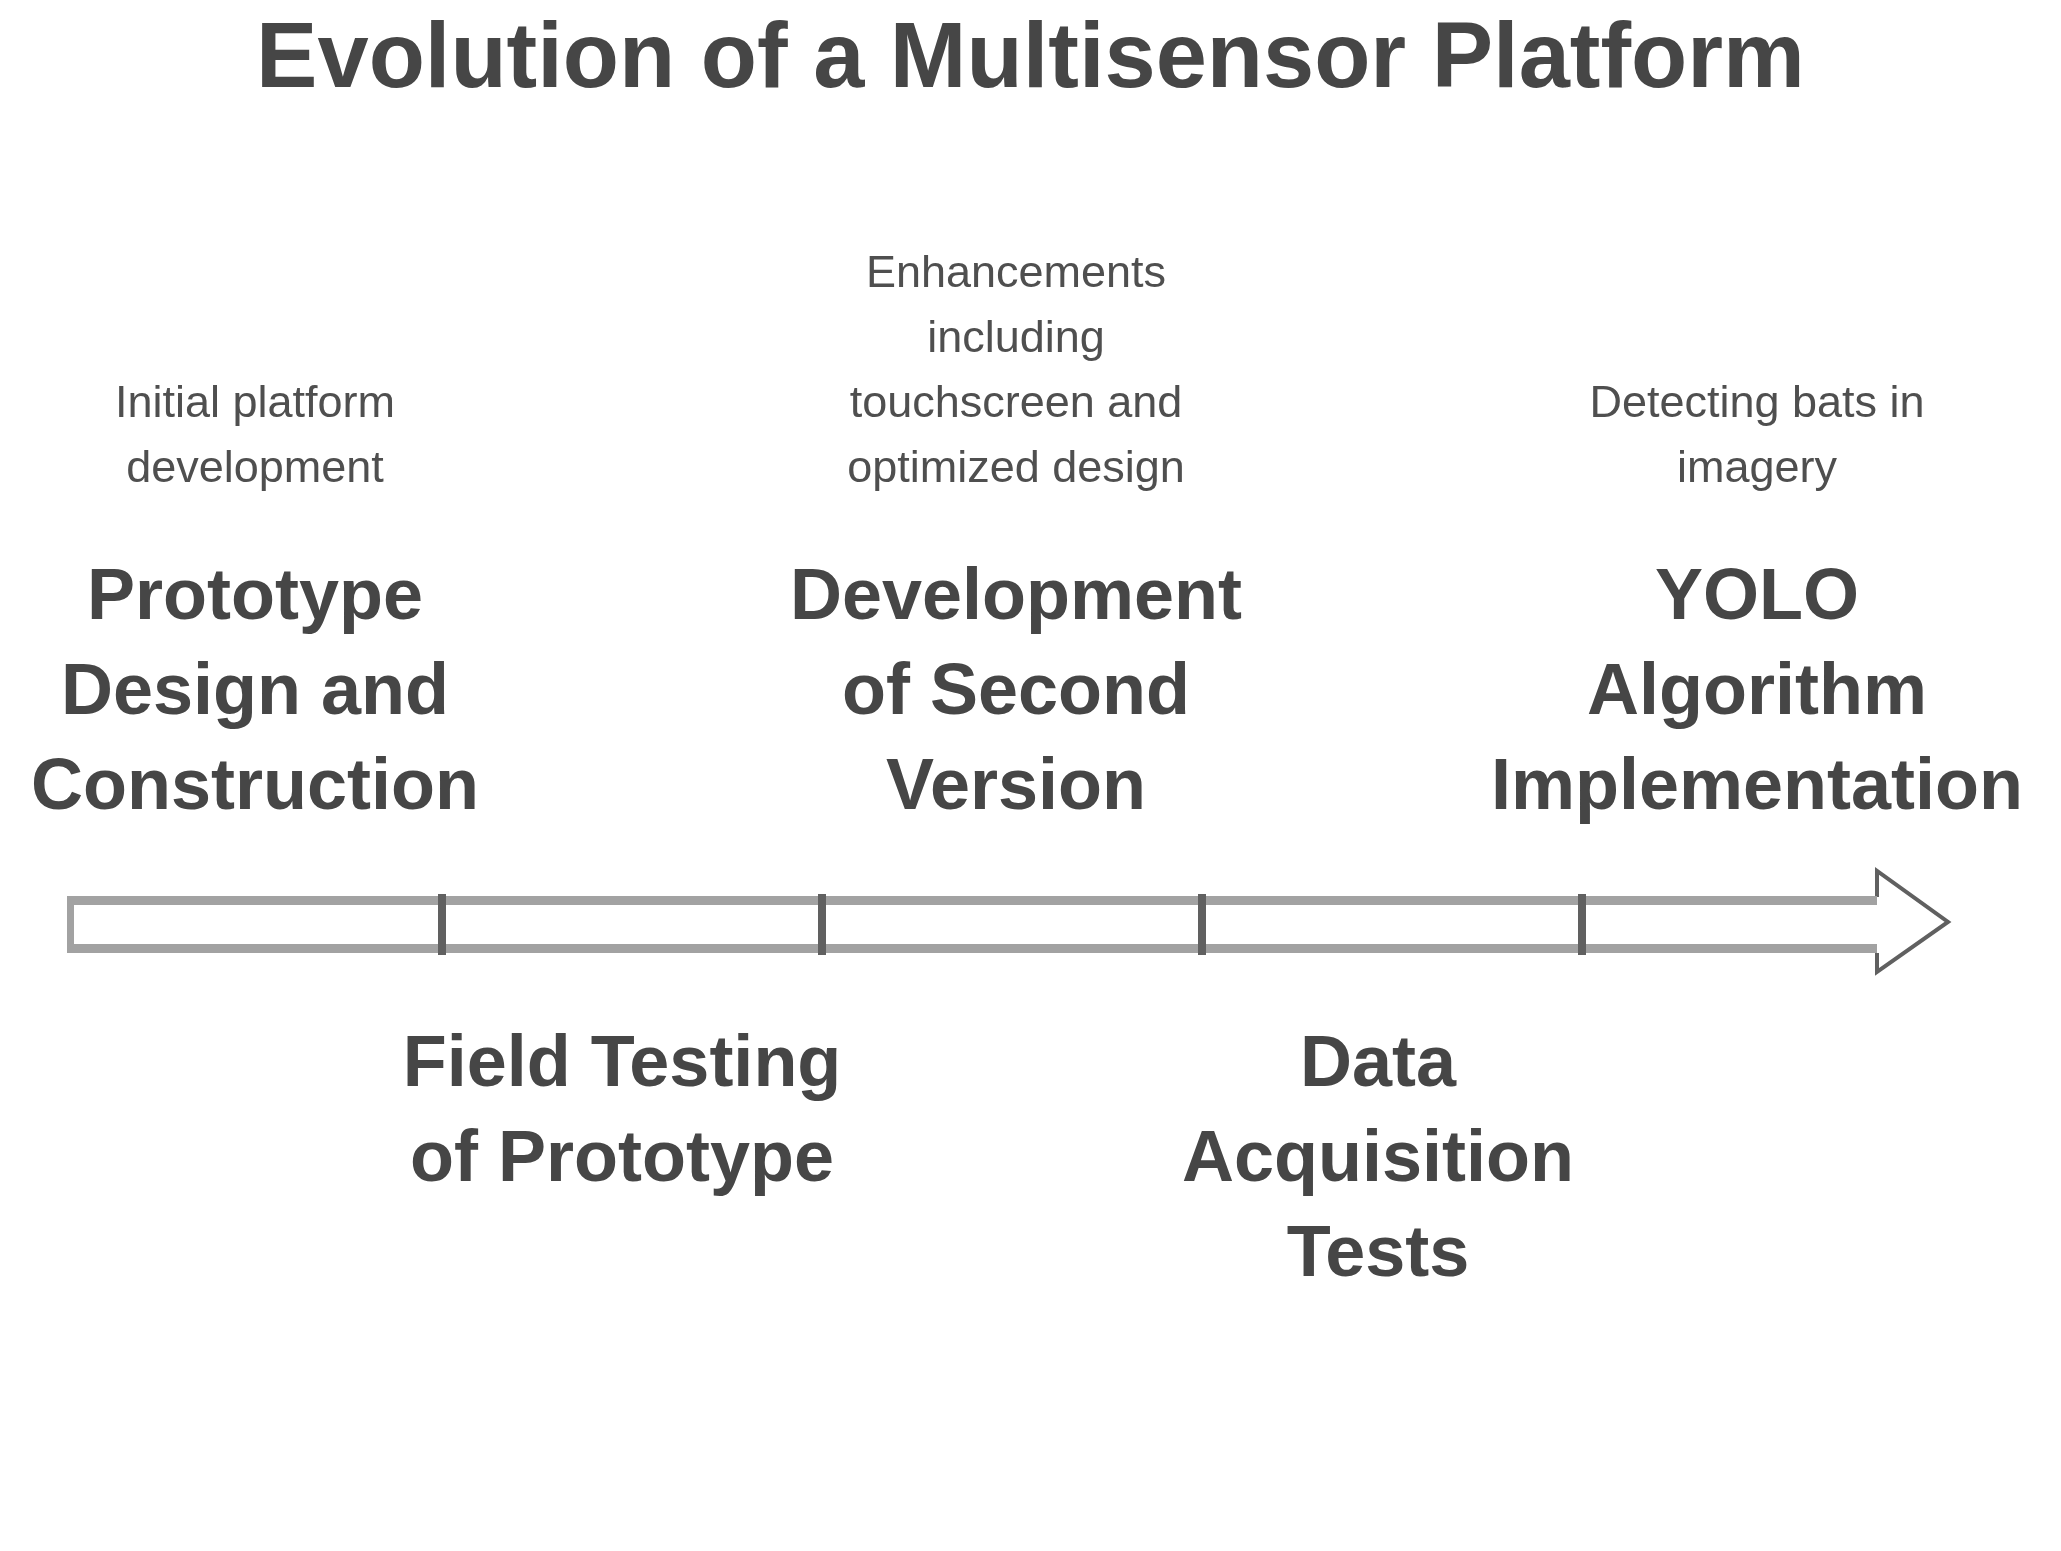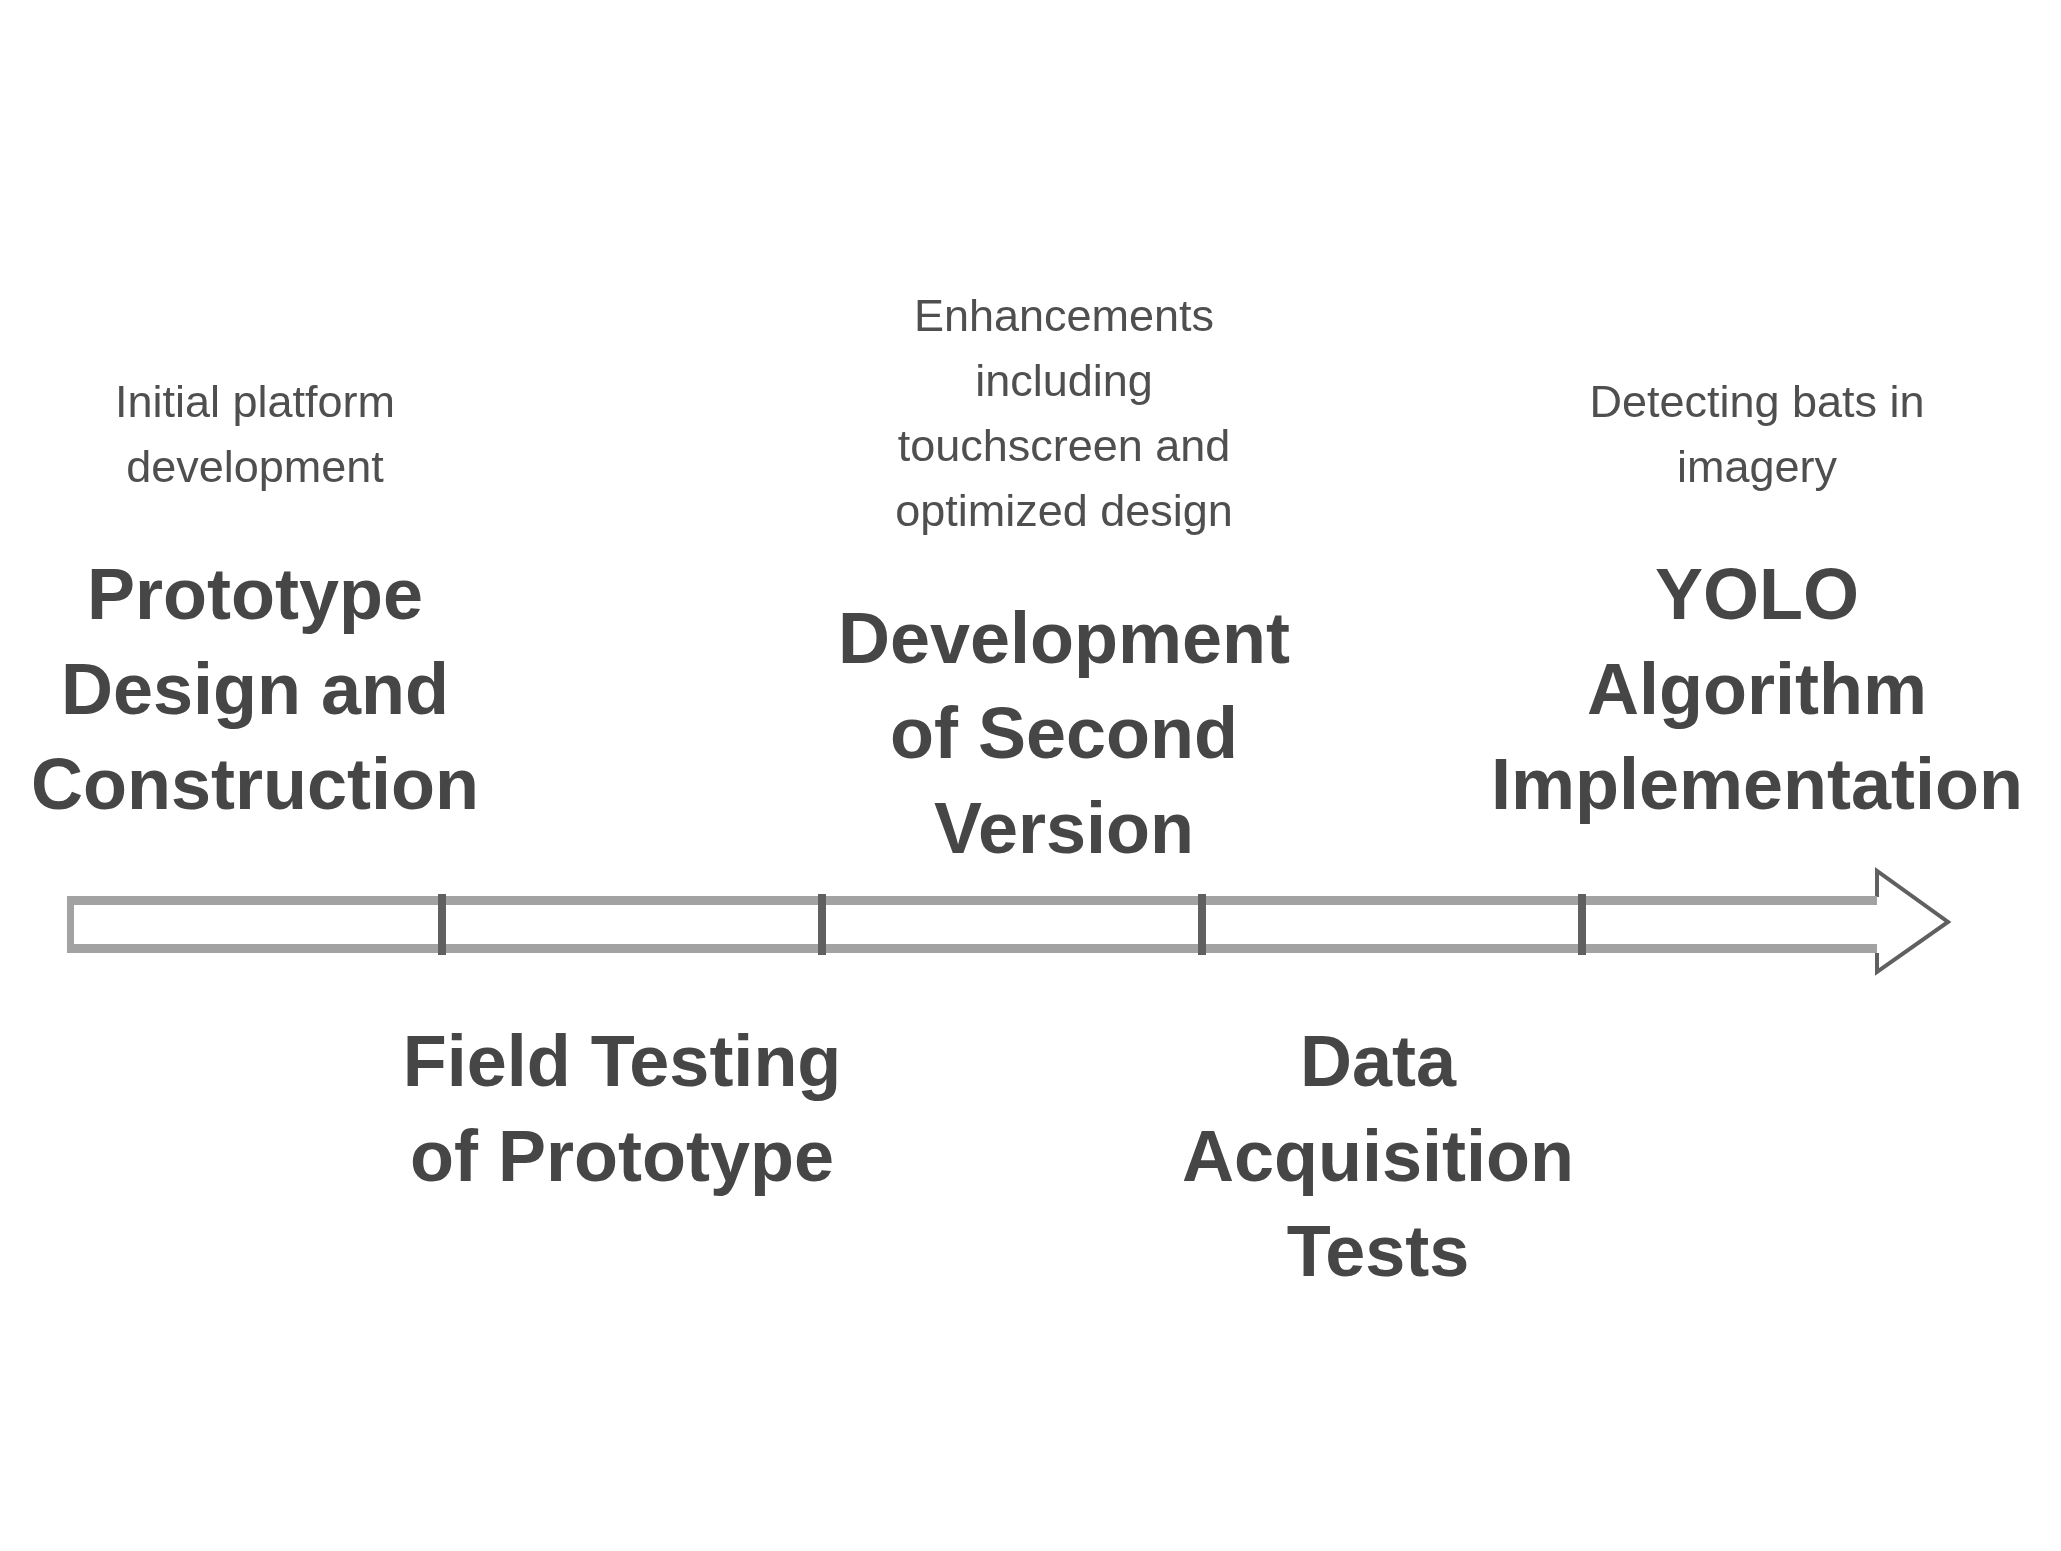--- a/index.html
+++ b/index.html
@@ -50,37 +50,38 @@
     text-align: center;
     font-size: 45px;
     font-weight: normal;
     line-height: 65px;
     color: #4f4f4f;
     white-space: pre-line;
   }
   
   .col-1 { left: 255px; }
   .col-2 { left: 622px; text-align: center; }
-  .col-3 { left: 1064px; margin-top: 44px; }
+  .col-3 { left: 1016px; }
   .col-4 { left: 1378px; }
   .col-5 { left: 1757px; }
   
   .desc-above-2line  { top: 369px; }
   .desc-above-4line  { top: 239px; }
   .title-above       { top: 547px; }
   
   .title-below       { top: 1014px; }
   .desc-below-4line  { top: 1256px; }
   .desc-below-2line  { top: 1336px; }
 </style>
 </head>
 <body>
 
 <div class="page">
 
+  <div class="main-title">Evolution of a Multisensor Platform</div>
 
   <svg class="arrow-layer" width="2061" height="1551" viewBox="0 0 2061 1551" shape-rendering="crispEdges">
 
     <path d="M 1877 897 L 1877 871 L 1948 922 L 1877 972 L 1877 953" fill="#ffffff" stroke="#606060" stroke-width="4" stroke-linejoin="miter" shape-rendering="auto"></path>
 
     <rect x="67" y="896" width="1810" height="9" fill="#a2a2a2"></rect>
 
     <rect x="67" y="944" width="1810" height="9" fill="#a2a2a2"></rect>
 
     <rect x="67" y="896" width="7" height="57" fill="#a2a2a2"></rect>

